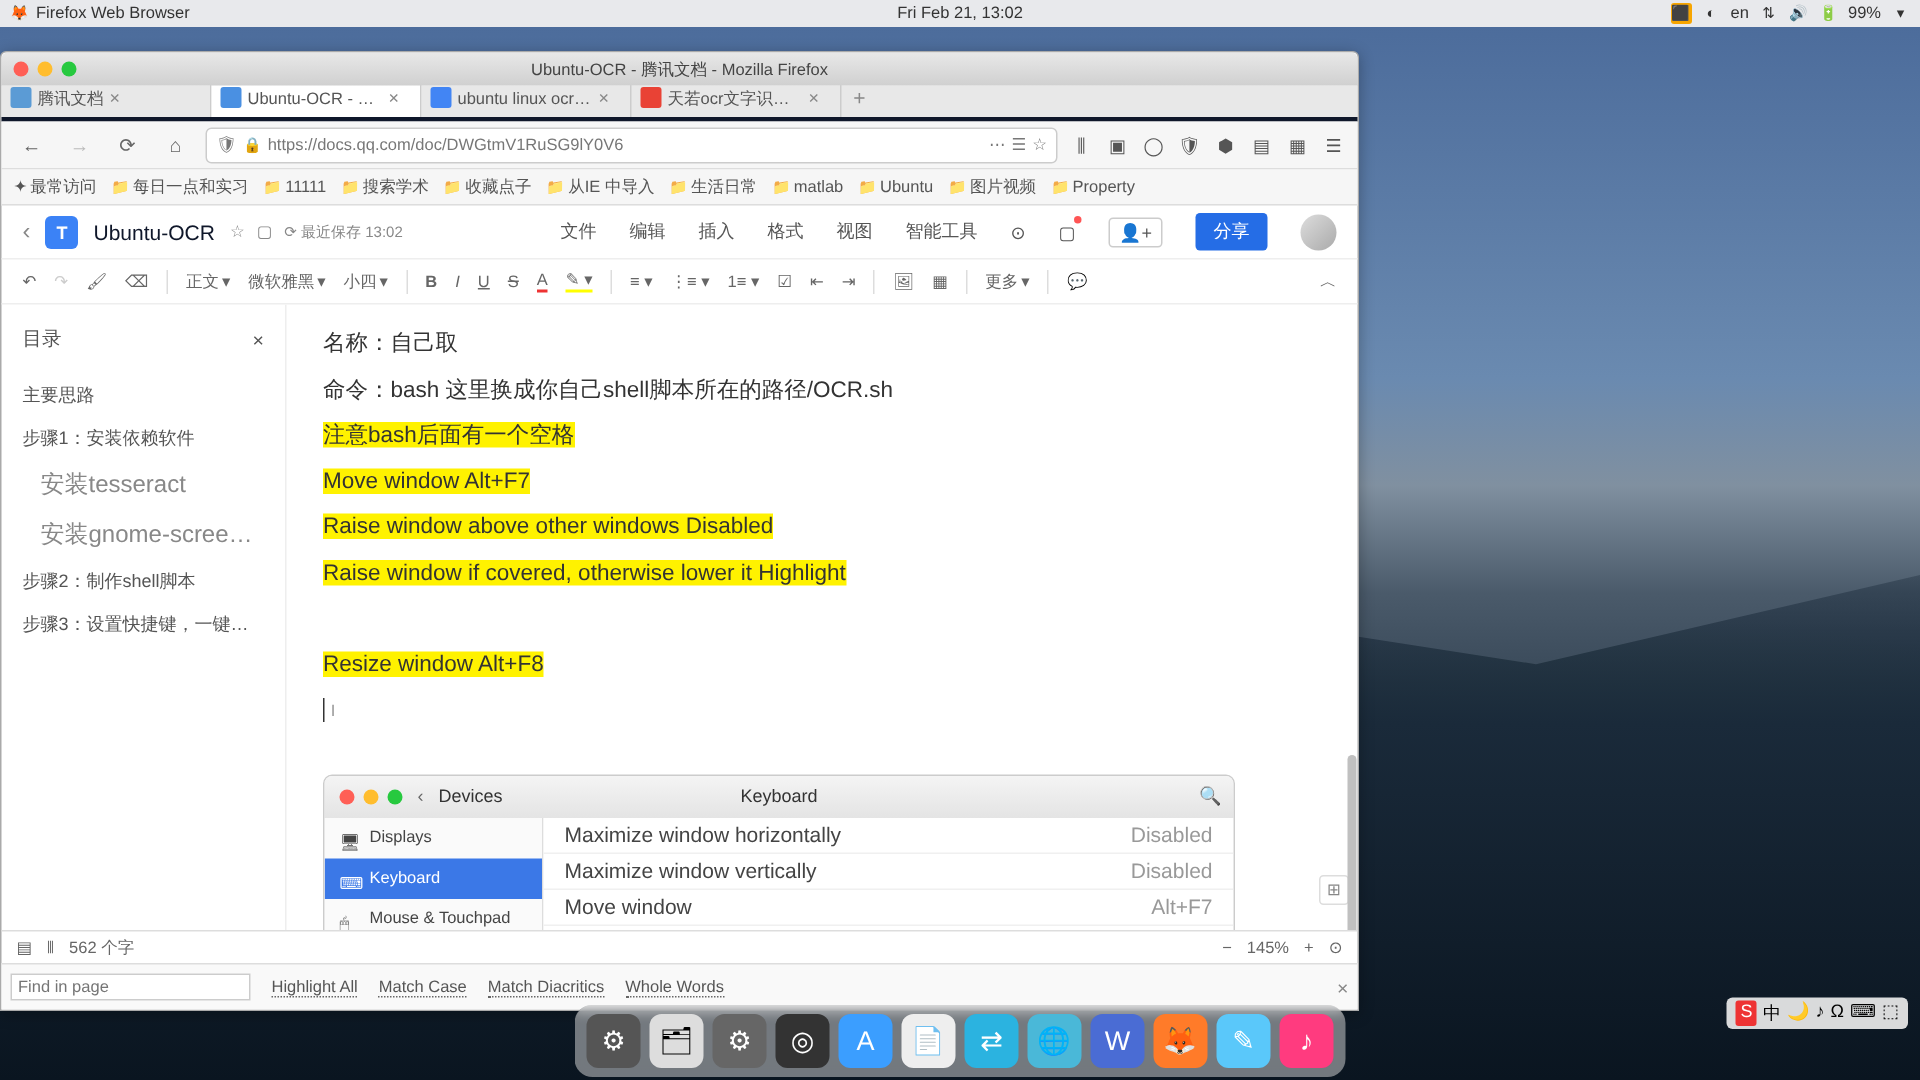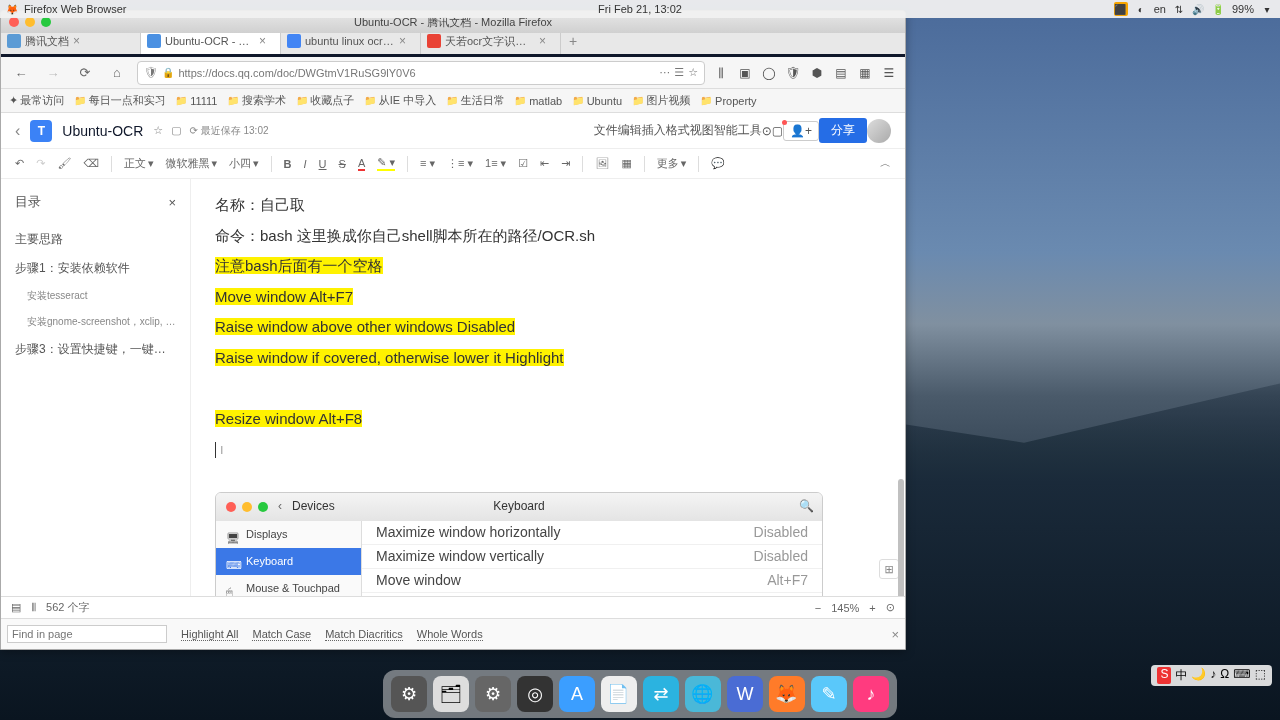--- a/index.html
+++ b/index.html
@@ -4,21 +4,21 @@
 <style>
 * { margin:0; padding:0; box-sizing:border-box; font-family:-apple-system,"Helvetica Neue",Arial,sans-serif; }
 body { width:1280px; height:720px; overflow:hidden; background:linear-gradient(180deg,#2a4a7a 0%,#3a5a8a 30%,#5a7a9a 50%,#3a4a5a 70%,#1a2a3a 100%); position:relative; }
 .desktop-bg { position:absolute; inset:0; background:linear-gradient(180deg,#4a6a9a 0%,#6a8ab0 35%,#8090a0 45%,#4a5a6a 55%,#2a3a4a 70%,#1a2530 100%); }
 .desktop-bg::after { content:""; position:absolute; bottom:0; left:0; right:0; height:55%; background:linear-gradient(180deg,transparent 0%,#1a2a3a 40%,#0a1520 100%),radial-gradient(ellipse 800px 300px at 85% 60%,#3a5a4a 0%,transparent 50%); clip-path:polygon(0 40%,20% 25%,40% 35%,60% 20%,80% 30%,100% 15%,100% 100%,0 100%); }
 .menubar { position:absolute; top:0; left:0; right:0; height:18px; background:rgba(240,240,240,.95); display:flex; align-items:center; font-size:11px; color:#333; z-index:100; padding:0 6px; }
 .menubar .left { display:flex; gap:4px; align-items:center; }
 .menubar .center { position:absolute; left:50%; transform:translateX(-50%); }
 .menubar .right { margin-left:auto; display:flex; gap:6px; align-items:center; }
 .menubar .ico { width:14px; height:14px; display:inline-flex; align-items:center; justify-content:center; font-size:10px; }
-.fx-window { position:absolute; top:10px; left:0; width:906px; height:640px; background:#fff; border:1px solid #aaa; border-radius:4px 4px 0 0; box-shadow:0 2px 10px rgba(0,0,0,.3); display:flex; flex-direction:column; }
+.fx-window { position:absolute; top:34px; left:0; width:906px; height:640px; background:#fff; border:1px solid #aaa; border-radius:4px 4px 0 0; box-shadow:0 2px 10px rgba(0,0,0,.3); display:flex; flex-direction:column; }
 .titlebar { height:22px; background:linear-gradient(#e8e8e8,#d0d0d0); border-radius:4px 4px 0 0; display:flex; align-items:center; font-size:11px; color:#444; position:relative; }
 .traffic { display:flex; gap:6px; padding-left:8px; }
 .traffic span { width:10px; height:10px; border-radius:50%; }
 .tr-r { background:#ff5f56; } .tr-y { background:#ffbd2e; } .tr-g { background:#27c93f; }
 .titlebar .title { position:absolute; left:50%; transform:translateX(-50%); }
 .tabstrip { height:24px; background:#e8e8e8; display:flex; align-items:flex-end; border-bottom:3px solid #0f172a; }
 .tab { height:26px; display:flex; align-items:center; padding:0 6px; font-size:11px; color:#555; border-right:1px solid #ccc; gap:4px; min-width:0; }
 .tab.active { background:#fff; }
 .tab .favicon { width:14px; height:14px; background:#4a90e2; border-radius:2px; flex-shrink:0; }
 .tab .label { white-space:nowrap; overflow:hidden; text-overflow:ellipsis; max-width:90px; }
@@ -30,31 +30,31 @@
 .urlbar .lock { font-size:10px; }
 .rightbuttons { display:flex; gap:8px; align-items:center; }
 .rightbuttons span { width:16px; height:16px; display:flex; align-items:center; justify-content:center; font-size:12px; color:#555; }
 .bookmarks { height:24px; background:#f6f6f6; display:flex; align-items:center; padding:0 8px; gap:10px; font-size:11px; color:#555; border-bottom:1px solid #ddd; }
 .bookmarks span { display:flex; align-items:center; gap:2px; }
 .bookmarks .folder::before { content:"📁"; font-size:10px; }
 .doc-header { height:36px; display:flex; align-items:center; padding:0 14px; gap:10px; border-bottom:1px solid #eee; }
 .doc-logo { width:22px; height:22px; background:#3b82f6; border-radius:4px; display:flex; align-items:center; justify-content:center; color:#fff; font-size:12px; font-weight:bold; }
 .doc-title { font-size:14px; color:#0f172a; }
 .doc-icons { display:flex; gap:8px; align-items:center; font-size:11px; color:#888; }
-.doc-header-right { margin-left:auto; display:flex; gap:0; align-items:center; font-size:12px; color:#555; }
+.doc-header-right { margin-left:auto; display:flex; gap:22px; align-items:center; font-size:12px; color:#555; }
 .doc-header-right .share { background:#256de6; color:#fff; padding:4px 12px; border-radius:3px; font-size:12px; }
 .doc-header-right .avatar { width:24px; height:24px; border-radius:50%; background:linear-gradient(135deg,#ddd,#aaa); }
 .toolbar { height:30px; display:flex; align-items:center; padding:0 14px; gap:12px; border-bottom:1px solid #eee; font-size:11px; color:#666; }
 .toolbar .sep { width:1px; height:16px; background:#ddd; }
 .toolbar .btn { display:flex; align-items:center; gap:2px; }
 .content-area { flex:1; display:flex; overflow:hidden; }
 .outline { width:190px; border-right:1px solid #eee; padding:14px; font-size:12px; color:#555; }
 .outline-head { display:flex; justify-content:space-between; align-items:center; margin-bottom:14px; font-size:13px; }
 .outline-item { padding:6px 0; cursor:pointer; white-space:nowrap; overflow:hidden; text-overflow:ellipsis; }
-.outline-item.sub { padding-left:12px; font-size:10px; color:#888; }
+.outline-item.sub { padding-left:12px; font-size:16px; color:#888; }
 .doc-body { flex:1; padding:10px 24px; font-size:15px; color:#333; line-height:1.9; overflow-y:auto; position:relative; }
 .doc-body p { margin:2px 0; }
 .hl { background:#fff200; }
 .cursor { display:inline-block; width:1px; height:16px; background:#333; vertical-align:middle; }
 .settings-panel { margin-top:28px; border:1px solid #ccc; border-radius:6px; overflow:hidden; background:#f7f7f7; width:608px; }
 .sp-header { height:28px; background:linear-gradient(#f4f4f4,#e4e4e4); display:flex; align-items:center; padding:0 8px; font-size:12px; position:relative; }
 .sp-header .traffic { padding-left:2px; }
 .sp-header .back { margin-left:10px; color:#666; }
 .sp-header .devices { margin-left:10px; color:#333; }
 .sp-header .kbd { position:absolute; left:50%; transform:translateX(-50%); color:#333; }
@@ -264,20 +264,21 @@
   <div class="content-area">
     <div class="outline">
       <div class="outline-head">
         <span>目录</span>
         <span>×</span>
       </div>
       <div class="outline-item">主要思路</div>
       <div class="outline-item">步骤1：安装依赖软件</div>
       <div class="outline-item sub">安装tesseract</div>
       <div class="outline-item sub">安装gnome-screenshot，xclip, im...</div>
+      <div class="outline-item">步骤2：制作shell脚本</div>
       <div class="outline-item">步骤3：设置快捷键，一键调用s...</div>
     </div>
 
     <div class="doc-body">
       <p>名称：自己取</p>
       <p>命令：bash 这里换成你自己shell脚本所在的路径/OCR.sh</p>
       <p><span class="hl">注意bash后面有一个空格</span></p>
       <p><span class="hl">Move window Alt+F7</span></p>
       <p><span class="hl">Raise window above other windows Disabled</span></p>
       <p><span class="hl">Raise window if covered, otherwise lower it Highlight</span></p>

